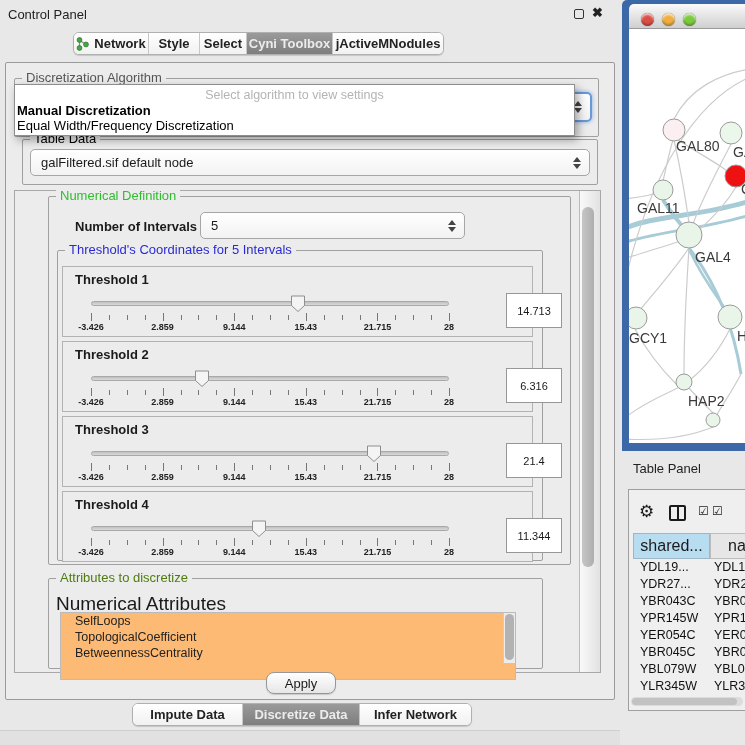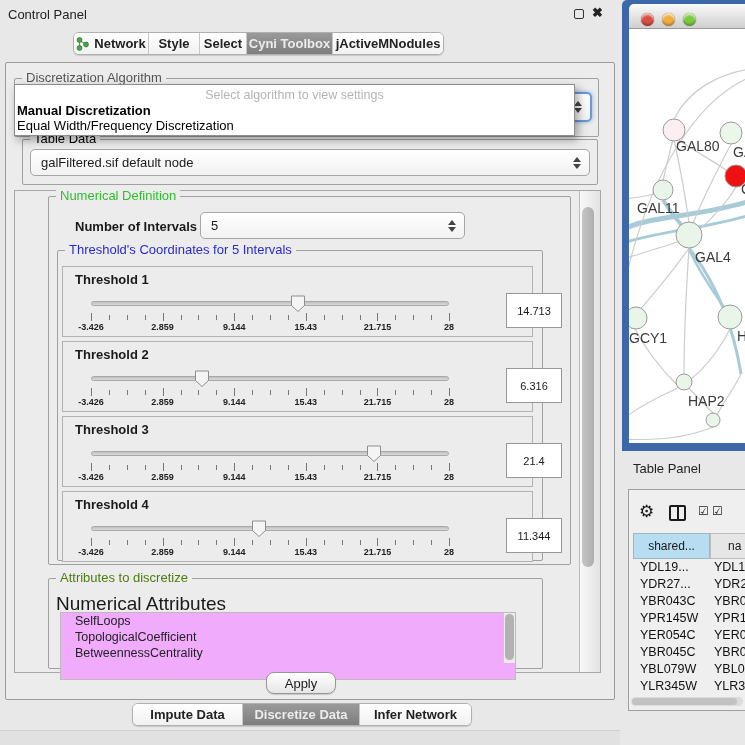--- a/index.html
+++ b/index.html
@@ -78,21 +78,21 @@
     background:linear-gradient(#c0c0c0,#dadada); border:1px solid #a8a8a8; }
   .thr-thumb { position:absolute; top:28px; }
   .tick { position:absolute; width:1px; background:#777; }
   .ticklabel { position:absolute; width:44px; text-align:center; font-size:9px; font-weight:bold; color:#222; top:55px; }
   .thr-value { position:absolute; left:408px; top:26px; width:56px; height:35px; background:#fff;
     border:1px solid #979797; font-size:11px; display:flex; align-items:center; justify-content:center;margin-left:35px; }
 
   #attr-group { left:48px; top:578px; width:495px; height:91px; }
   #attr-title { left:56px; top:571px; color:#4d7c0f; }
   #attr-sub { left:56px; top:593px; font-size:19px; font-weight:normal; }
-  #attr-list { left:60px; top:612px; width:456px; height:68px; background:#f0abfc; border:1px solid #bbb; overflow:hidden; }
+  #attr-list { left:60px; top:612px; width:456px; height:68px; background:#fdba74; border:1px solid #bbb; overflow:hidden; }
   .attr-item { font-size:12.5px; color:#222; padding-left:14px; height:16px; line-height:16px; }
   #attr-scroll-track { left:503px; top:613px; width:12px; height:50px; background:#ececec; border-left:1px solid #ccc; }
   #attr-scroll-thumb { left:505px; top:614px; width:9px; height:46px; border-radius:5px; background:#b2b2b2; }
 
   #apply-btn { left:266px; top:672px; width:70px; height:22px; border:1px solid #979797; border-radius:8px;
     background:linear-gradient(#ffffff,#e6e6e6); font-size:13px; display:flex; align-items:center;
     justify-content:center; box-shadow:0 1px 1px rgba(0,0,0,.15); }
 
   #cp-bottom-strip { left:0; top:730px; width:620px; height:15px; background:#e1e1e1; border-top:1px solid #cfcfcf; }
 
@@ -108,21 +108,21 @@
   #net-canvas { left:629px; top:29px; width:116px; height:414px; background:#fff; overflow:hidden; }
 
   #tablepanel-label { left:633px; top:461px; font-size:13px; color:#222; }
   #table-box { left:628px; top:489px; width:118px; height:222px; background:#efefef; border:1px solid #9f9f9f; }
   #gear-icon { left:639px; top:501px; font-size:17px; color:#1a1a1a; }
   #col-icon { left:669px; top:505px; width:17px; height:16px; border:2px solid #1a1a1a; border-radius:2px; }
   #col-icon div { position:absolute; left:5.5px; top:0; width:2px; height:12px; background:#1a1a1a; }
   .chk-icon { font-size:12px; color:#1a1a1a; }
   #chk1 { left:698px; top:504px; } #chk2 { left:712px; top:504px; }
 
-  .th-cell { position:absolute; top:533px; height:26px; font-size:12px; display:flex; align-items:center; border:1px solid #9fb6c4; }
+  .th-cell { position:absolute; top:533px; height:26px; font-size:16px; display:flex; align-items:center; border:1px solid #9fb6c4; }
   #th-0 { left:633px; width:77px; background:#b9ddf0; justify-content:center; }
   #th-1 { left:710px; width:36px; background:#e6e6e6; border-color:#bdbdbd; padding-left:17px; }
   #table-rows { left:633px; top:560px; width:112px; height:136px; overflow:hidden; }
   .trow { position:absolute; left:0; width:200px; height:17px; font-size:12.5px; color:#111; }
   .tcell0 { position:absolute; left:7px; width:70px; overflow:hidden; white-space:nowrap; }
   .tcell1 { position:absolute; left:81px; width:110px; overflow:hidden; white-space:nowrap; }
   #hscroll-track { left:631px; top:697px; width:112px; height:9px; border-radius:5px; background:#dcdcdc; }
   #hscroll-thumb { left:632px; top:698px; width:105px; height:7px; border-radius:4px; background:#c2c2c2; }
 </style>
 </head>

